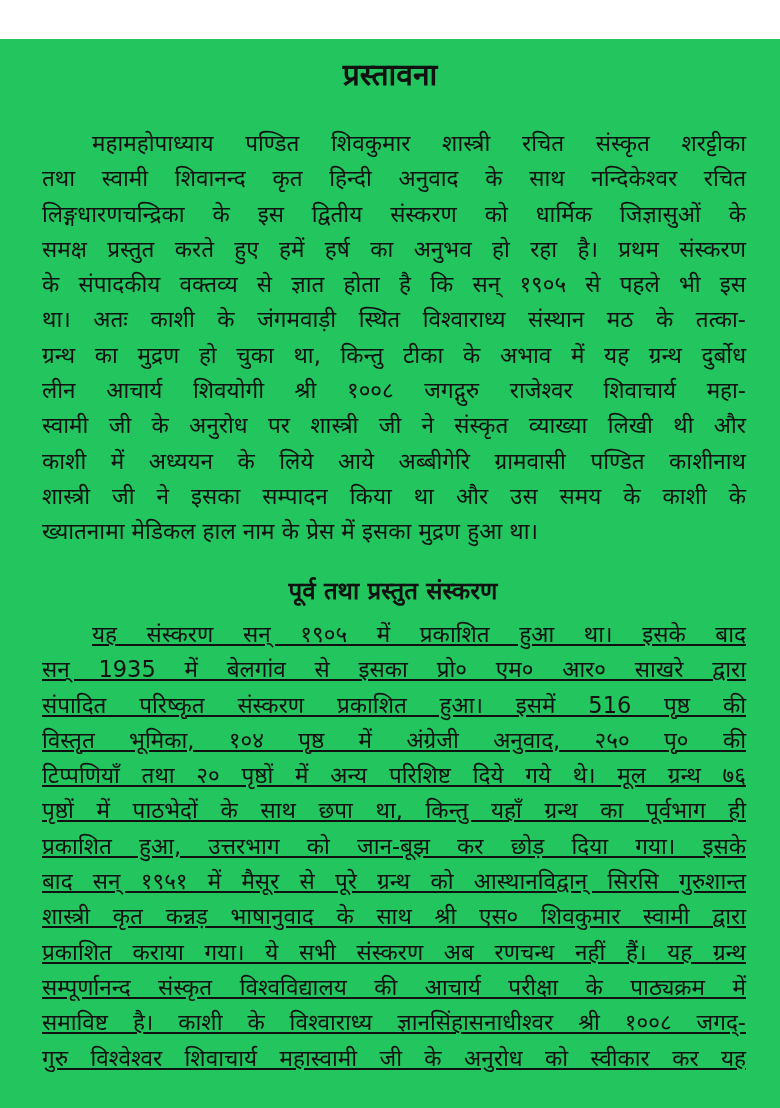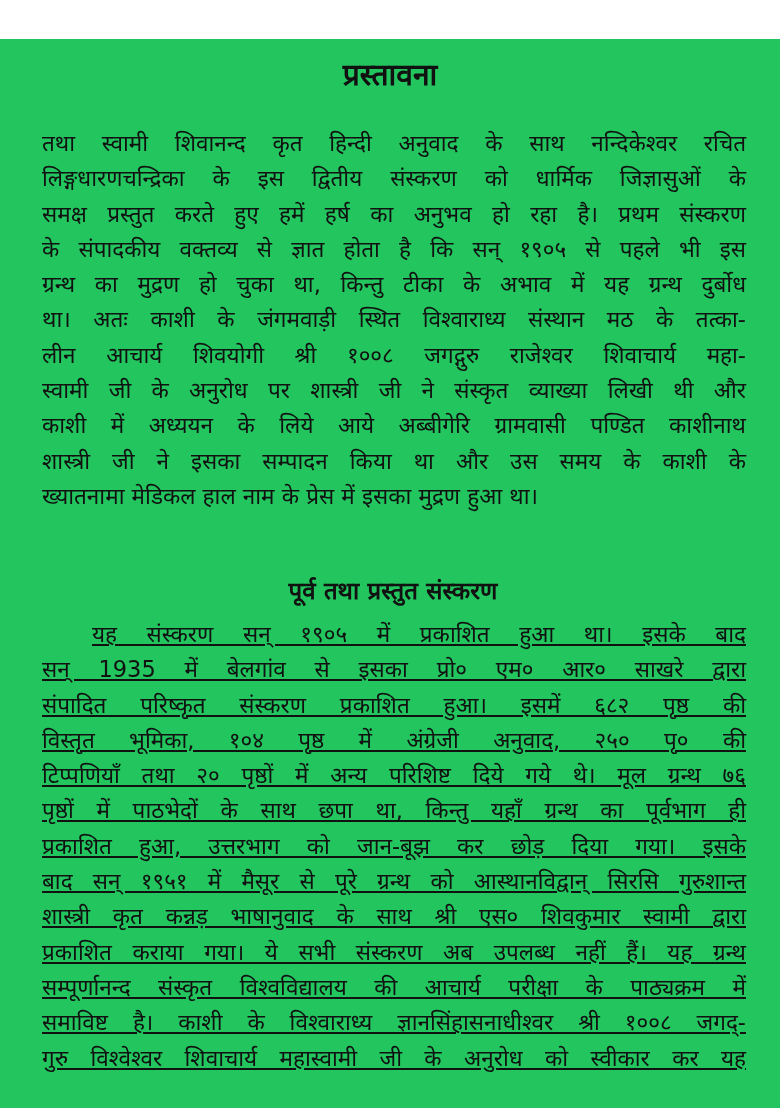--- a/index.html
+++ b/index.html
@@ -69,44 +69,45 @@
     }
   </style>
 </head>
 <body>
 
 <div class="page">
 
   <div class="title">प्रस्तावना</div>
 
   <div class="para para1">
+    <span class="line indent">महामहोपाध्याय पण्डित शिवकुमार शास्त्री रचित संस्कृत शरट्टीका</span>
     <span class="line">तथा स्वामी शिवानन्द कृत हिन्दी अनुवाद के साथ नन्दिकेश्वर रचित</span>
     <span class="line">लिङ्गधारणचन्द्रिका के इस द्वितीय संस्करण को धार्मिक जिज्ञासुओं के</span>
     <span class="line">समक्ष प्रस्तुत करते हुए हमें हर्ष का अनुभव हो रहा है। प्रथम संस्करण</span>
     <span class="line">के संपादकीय वक्तव्य से ज्ञात होता है कि सन् १९०५ से पहले भी इस</span>
+    <span class="line">था। अतः काशी के जंगमवाड़ी स्थित विश्वाराध्य संस्थान मठ के तत्का-</span>
     <span class="line">ग्रन्थ का मुद्रण हो चुका था, किन्तु टीका के अभाव में यह ग्रन्थ दुर्बोध</span>
-    <span class="line">था। अतः काशी के जंगमवाड़ी स्थित विश्वाराध्य संस्थान मठ के तत्का-</span>
     <span class="line">लीन आचार्य शिवयोगी श्री १००८ जगद्गुरु राजेश्वर शिवाचार्य महा-</span>
     <span class="line">स्वामी जी के अनुरोध पर शास्त्री जी ने संस्कृत व्याख्या लिखी थी और</span>
     <span class="line">काशी में अध्ययन के लिये आये अब्बीगेरि ग्रामवासी पण्डित काशीनाथ</span>
     <span class="line">शास्त्री जी ने इसका सम्पादन किया था और उस समय के काशी के</span>
     <span class="line last">ख्यातनामा मेडिकल हाल नाम के प्रेस में इसका मुद्रण हुआ था।</span>
   </div>
 
   <div class="section-heading">पूर्व तथा प्रस्तुत संस्करण</div>
 
   <div class="para para2">
     <span class="line indent">यह संस्करण सन् १९०५ में प्रकाशित हुआ था। इसके बाद</span>
     <span class="line">सन् 1935 में बेलगांव से इसका प्रो० एम० आर० साखरे द्वारा</span>
-    <span class="line">संपादित परिष्कृत संस्करण प्रकाशित हुआ। इसमें ६८२ पृष्ठ की</span>
+    <span class="line">संपादित परिष्कृत संस्करण प्रकाशित हुआ। इसमें 516 पृष्ठ की</span>
     <span class="line">विस्तृत भूमिका, १०४ पृष्ठ में अंग्रेजी अनुवाद, २५० पृ० की</span>
     <span class="line">टिप्पणियाँ तथा २० पृष्ठों में अन्य परिशिष्ट दिये गये थे। मूल ग्रन्थ ७६</span>
     <span class="line">पृष्ठों में पाठभेदों के साथ छपा था, किन्तु यहाँ ग्रन्थ का पूर्वभाग ही</span>
     <span class="line">प्रकाशित हुआ, उत्तरभाग को जान-बूझ कर छोड़ दिया गया। इसके</span>
     <span class="line">बाद सन् १९५१ में मैसूर से पूरे ग्रन्थ को आस्थानविद्वान् सिरसि गुरुशान्त</span>
     <span class="line">शास्त्री कृत कन्नड़ भाषानुवाद के साथ श्री एस० शिवकुमार स्वामी द्वारा</span>
-    <span class="line">प्रकाशित कराया गया। ये सभी संस्करण अब उपलब्ध नहीं हैं। यह ग्रन्थ</span>
+    <span class="line">प्रकाशित कराया गया। ये सभी संस्करण अब रणचन्ध नहीं हैं। यह ग्रन्थ</span>
     <span class="line">सम्पूर्णानन्द संस्कृत विश्वविद्यालय की आचार्य परीक्षा के पाठ्यक्रम में</span>
     <span class="line">समाविष्ट है। काशी के विश्वाराध्य ज्ञानसिंहासनाधीश्वर श्री १००८ जगद्-</span>
     <span class="line">गुरु विश्वेश्वर शिवाचार्य महास्वामी जी के अनुरोध को स्वीकार कर यह</span>
   </div>
 
 </div>
 
 </body></html>

